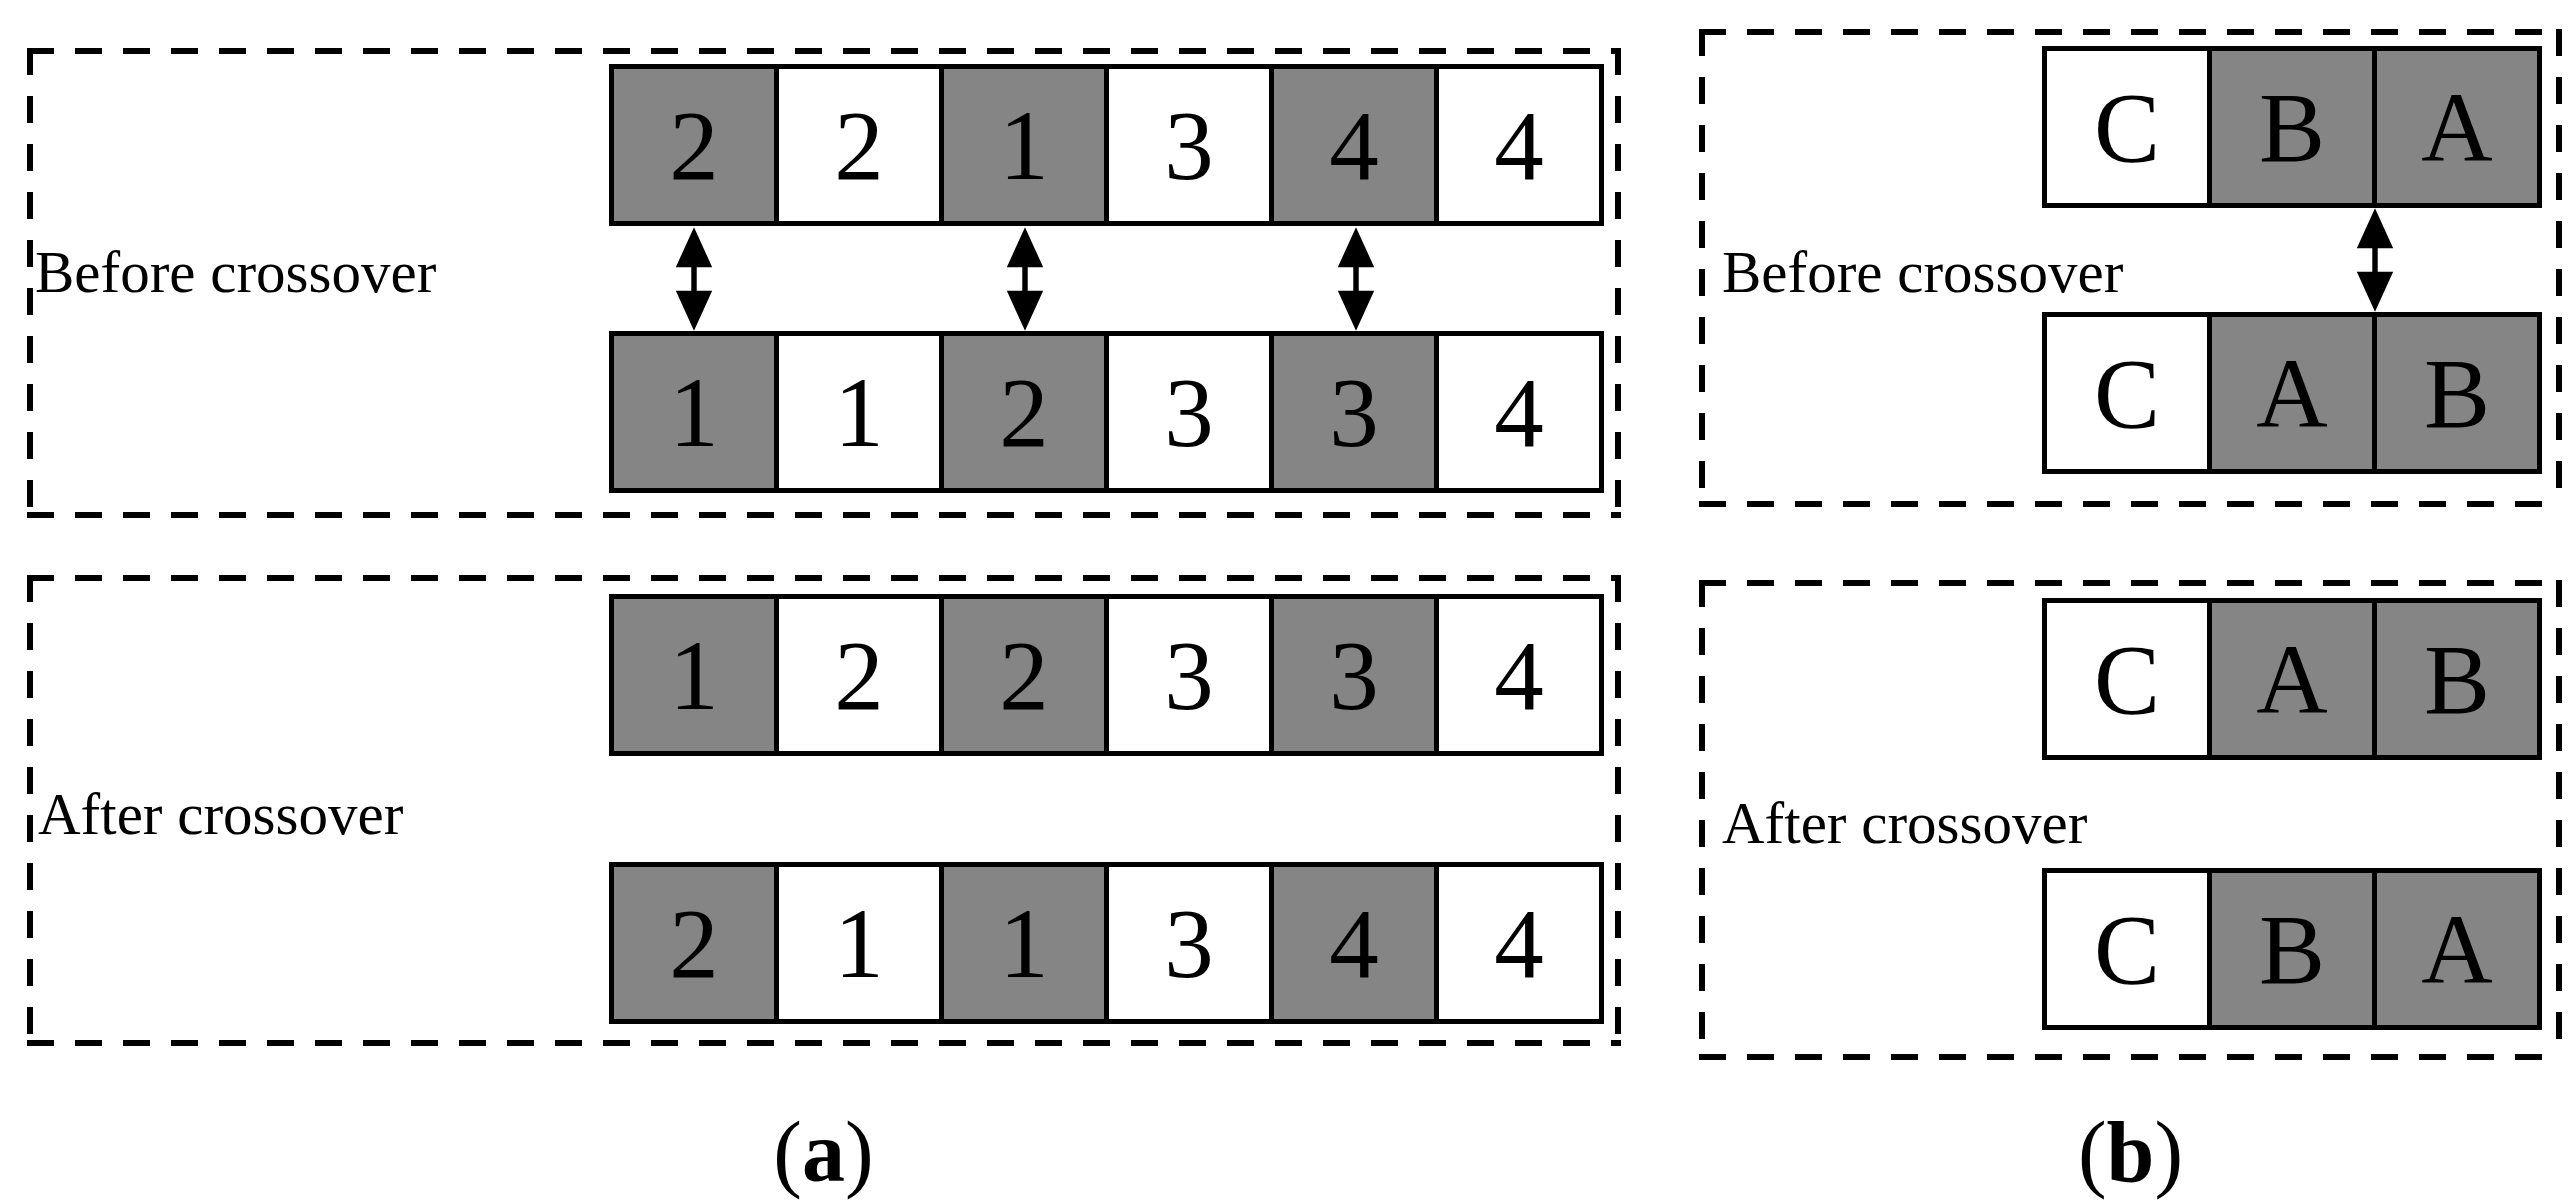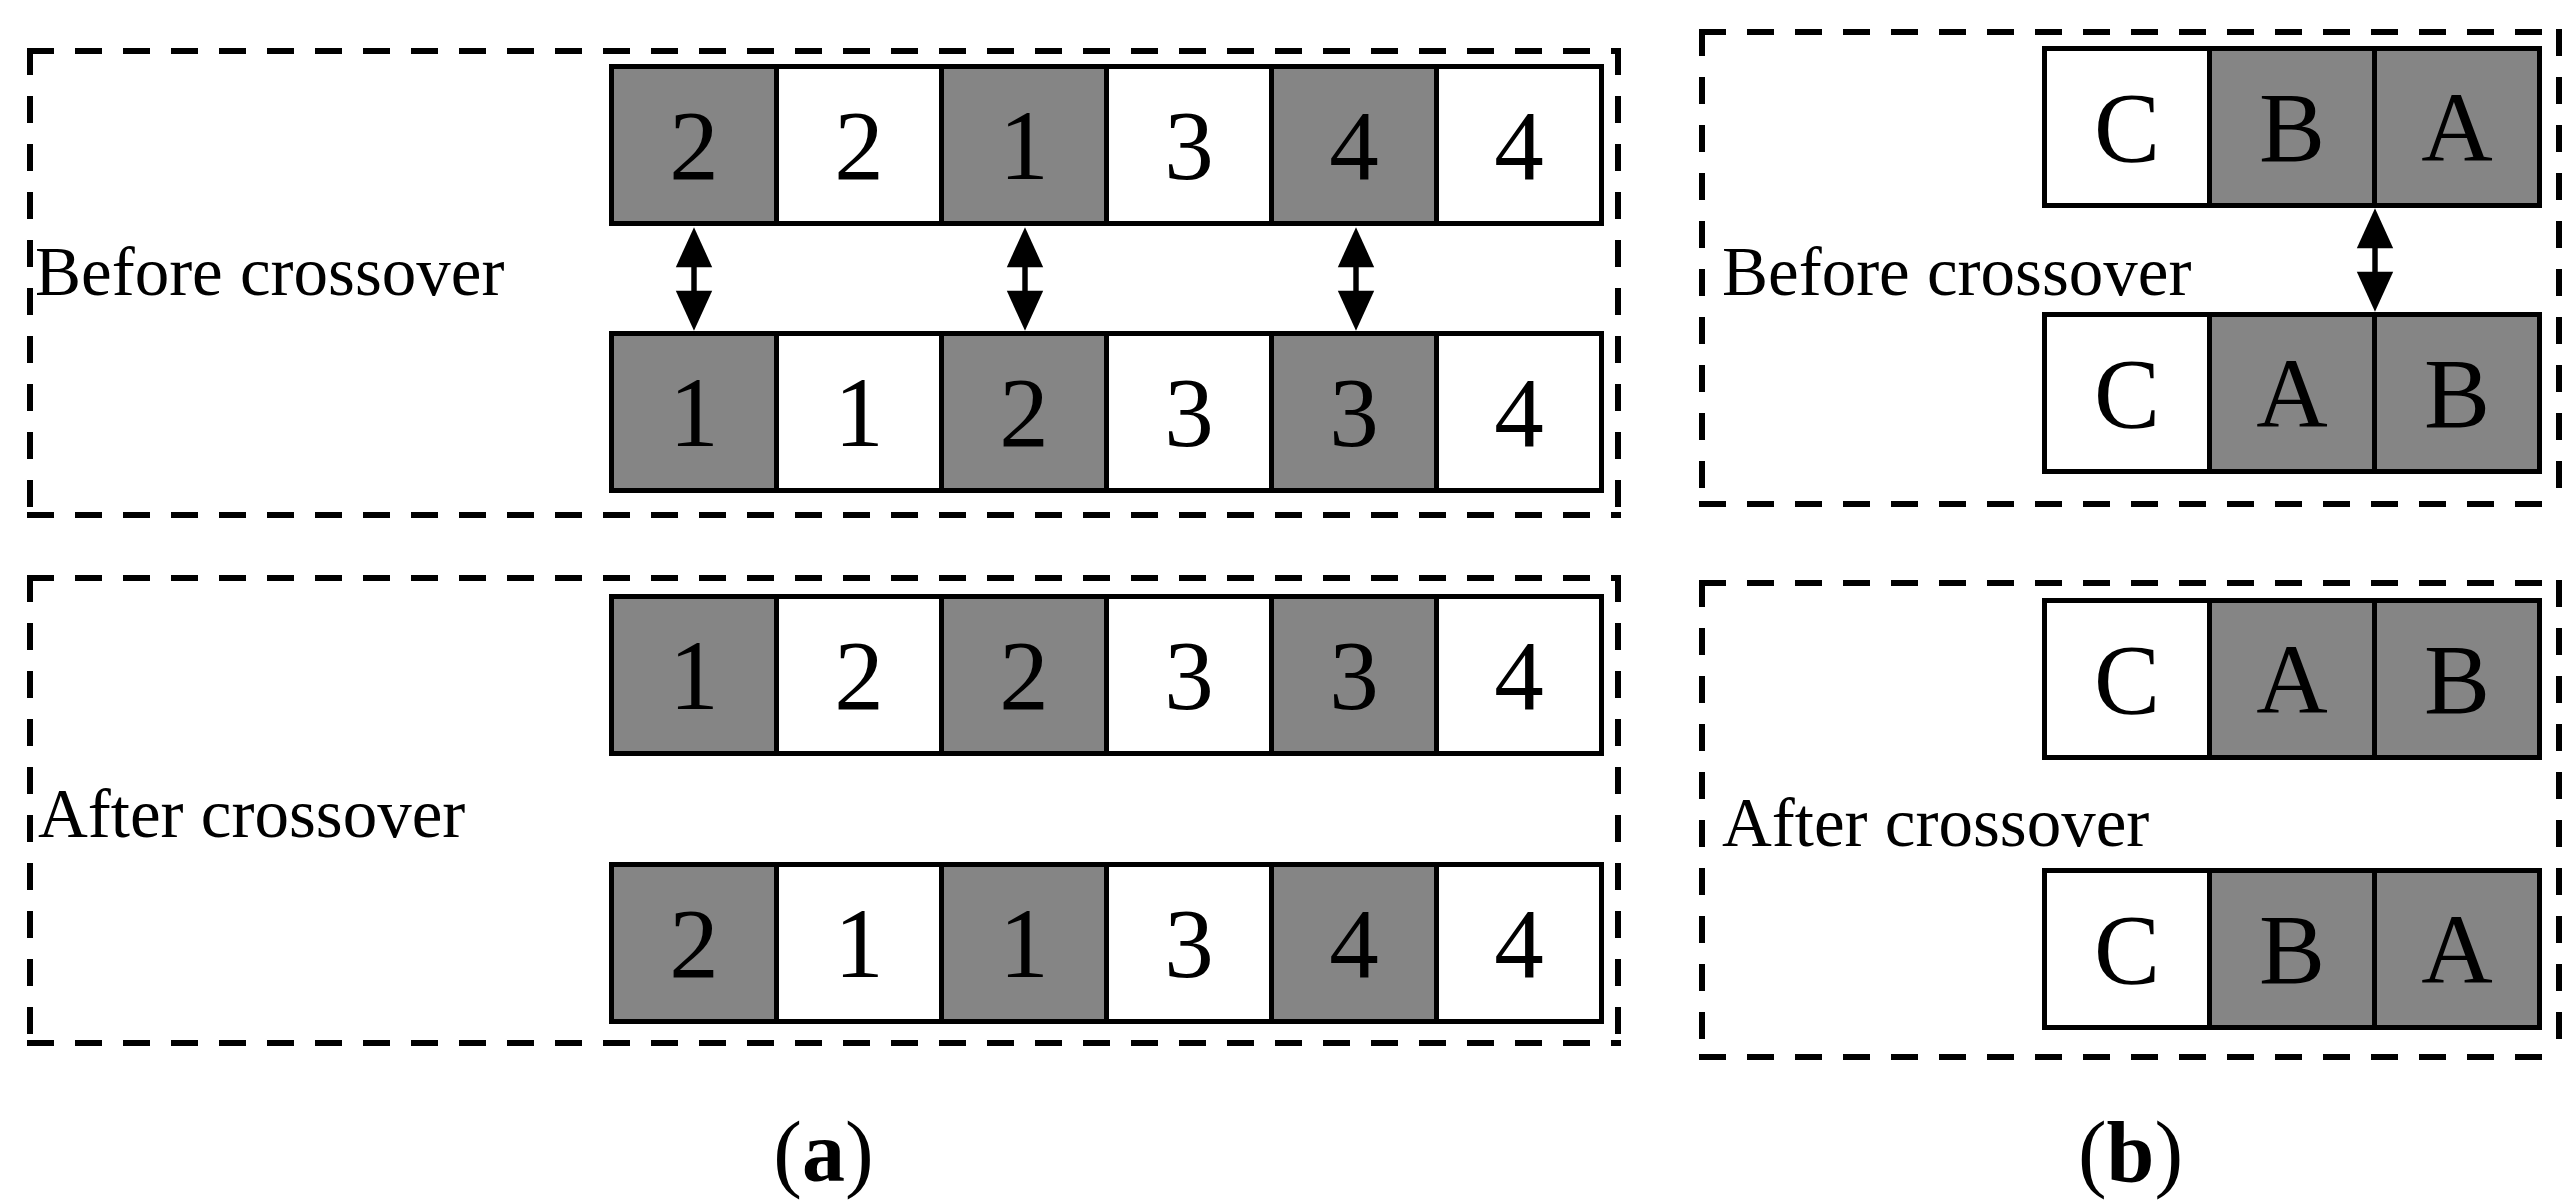--- a/index.html
+++ b/index.html
@@ -44,21 +44,21 @@
     justify-content: center;
     font-size: 99px;
     line-height: 1;
     background: #ffffff;
   }
   .cell:first-child { border-left: none; }
   .cell.shaded { background: var(--shaded-color, #858585); }
 
   .fig-label {
     position: absolute;
-    font-size: 69px;
+    font-size: 59px;
     line-height: 91px;
     white-space: nowrap;
   }
   .caption {
     position: absolute;
     width: 365px;
     text-align: center;
     font-size: 86px;
     line-height: 91px;
   }

